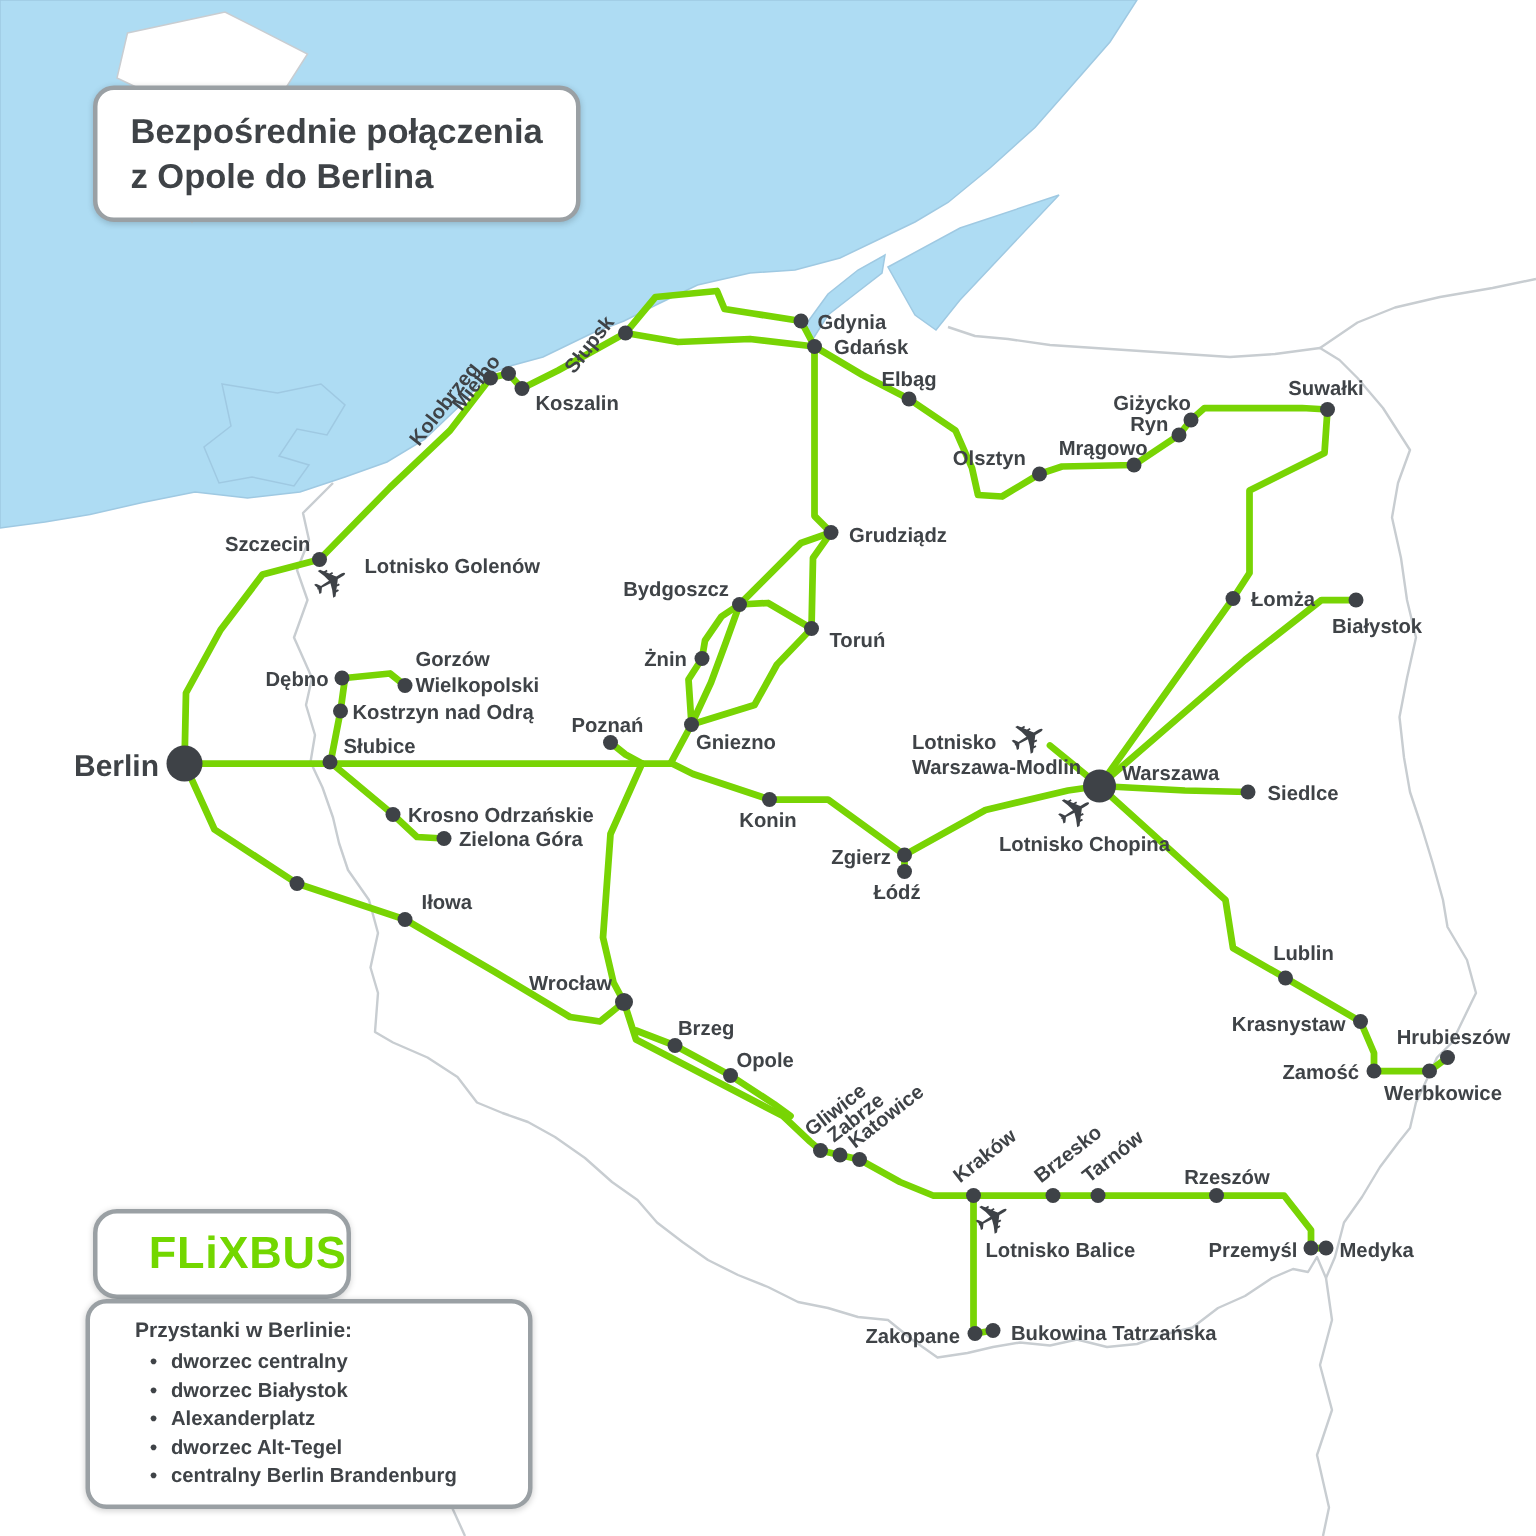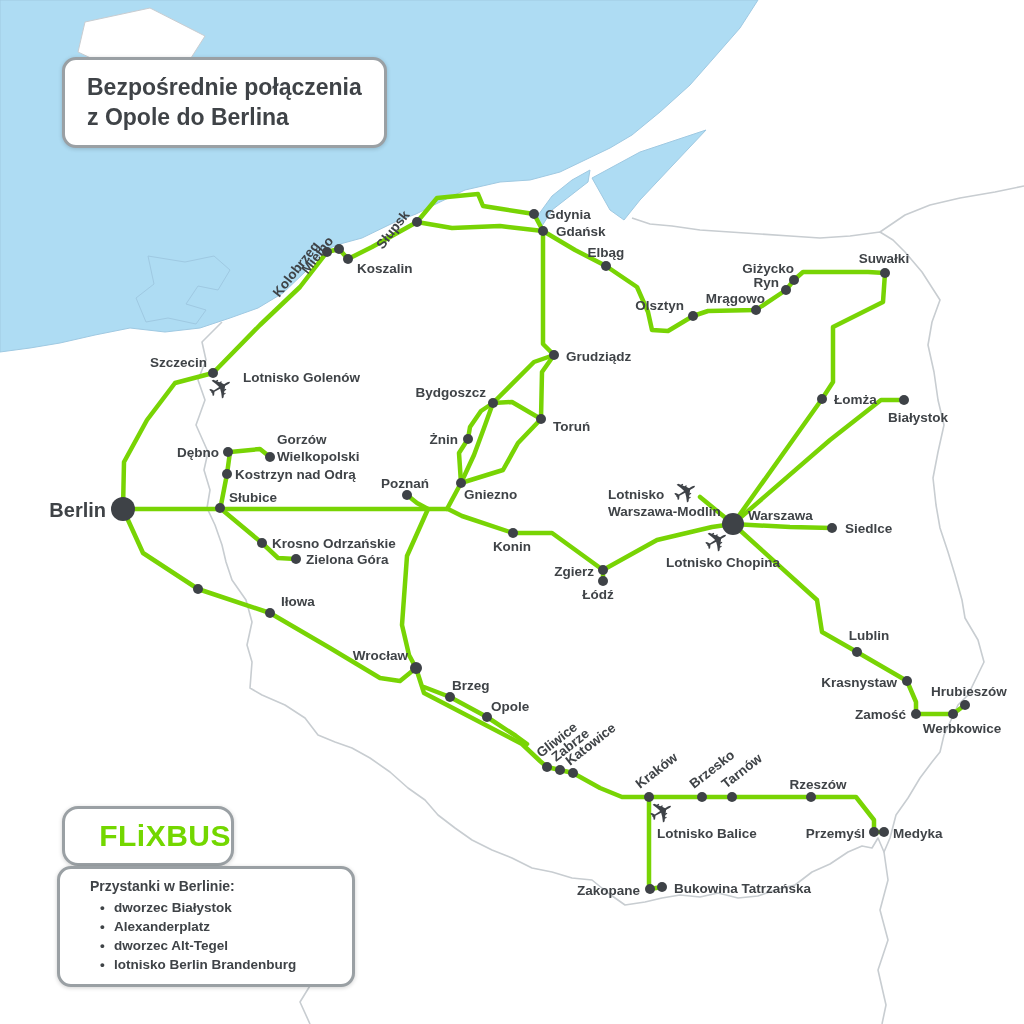--- a/index.html
+++ b/index.html
@@ -206,20 +206,21 @@
     <div>z Opole do Berlina</div>
   </div>
 
   <div id="logo-box" class="overlay-box">
     <span id="logo-text">FLiXBUS</span>
   </div>
 
   <div id="stops-box" class="overlay-box">
     <div id="stops-heading">Przystanki w Berlinie:</div>
     <ul id="stops-list">
+        <li><span class="bullet">•</span><span>dworzec centralny</span></li>
         <li><span class="bullet">•</span><span>dworzec Białystok</span></li>
         <li><span class="bullet">•</span><span>Alexanderplatz</span></li>
         <li><span class="bullet">•</span><span>dworzec Alt-Tegel</span></li>
-        <li><span class="bullet">•</span><span>lotnisko Berlin Brandenburg</span></li>
+        <li><span class="bullet">•</span><span>centralny Berlin Brandenburg</span></li>
       </ul>
   </div>
 
 </div>
 
 </body></html>

